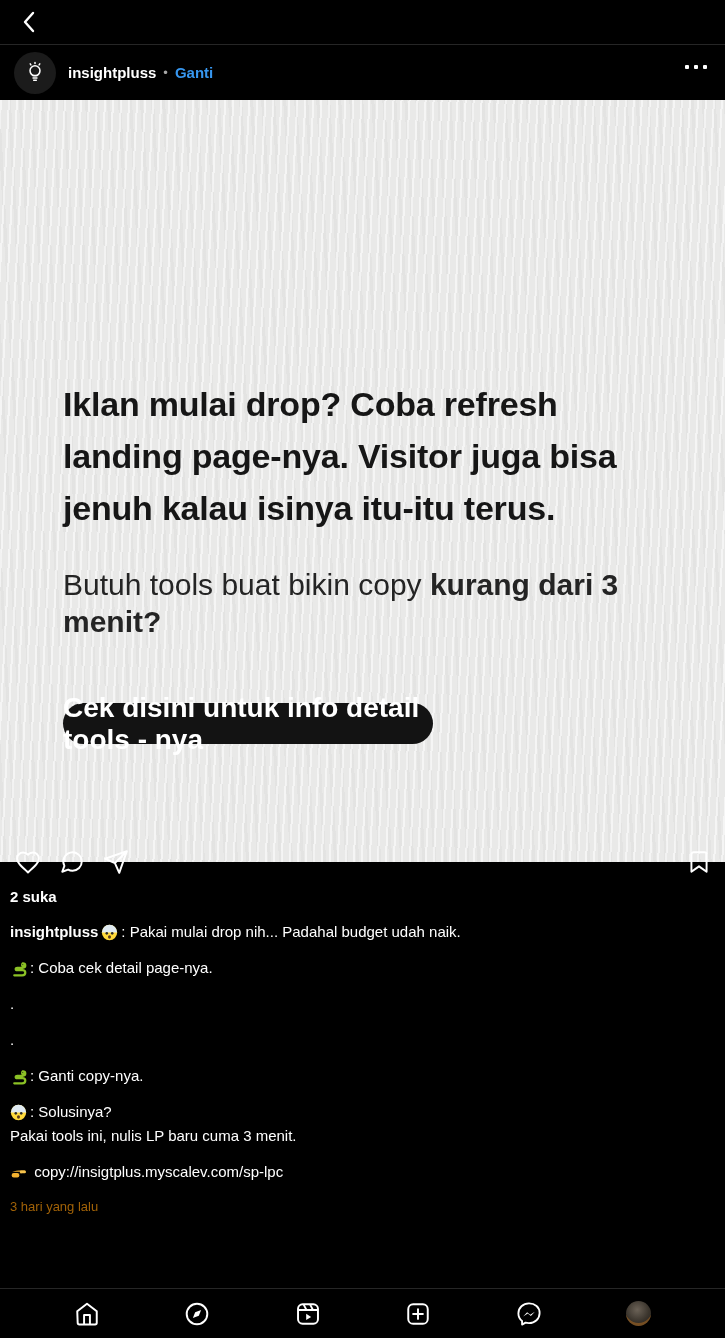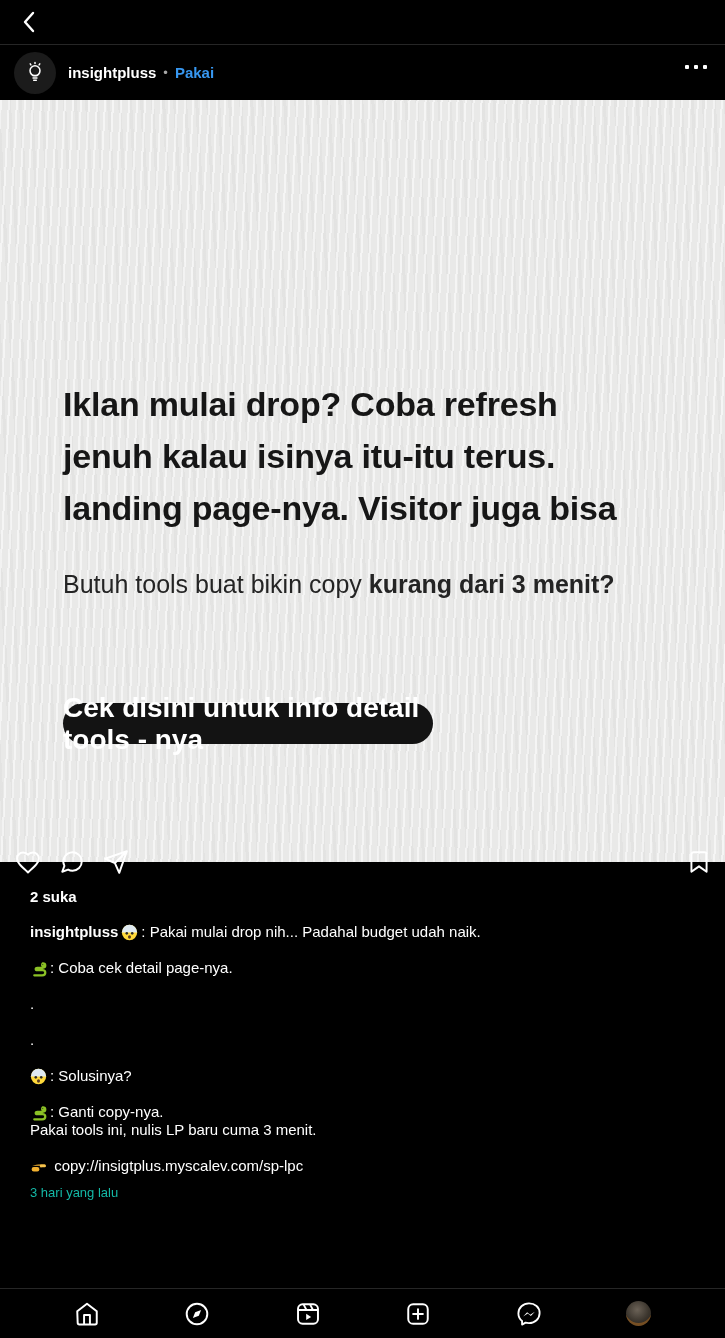--- a/index.html
+++ b/index.html
@@ -27,42 +27,42 @@
 
   
   .post-image{position:absolute;top:100px;left:0;width:725px;height:902px;overflow:hidden;
               background-color:#e9e9e8;
               background-image:
                 repeating-linear-gradient(93deg, rgba(255,255,255,.55) 0 2px, rgba(255,255,255,0) 2px 8px),
                 repeating-linear-gradient(87deg, rgba(120,120,118,.05) 0 3px, rgba(0,0,0,0) 3px 11px);}
   .headline{position:absolute;left:63px;top:278px;width:600px;color:#161616;
             font-size:34px;line-height:52px;font-weight:bold;letter-spacing:-.2px;}
   .subtext{position:absolute;left:63px;top:466px;width:600px;color:#242424;
-           font-size:25px;line-height:37px;}
+           font-size:30px;line-height:37px;}
   .subtext .l2{padding-left:6px;}
   .cta-pill{position:absolute;left:63px;top:603px;width:370px;height:41px;background:#131313;
             border-radius:21px;color:#fff;font-size:28px;font-weight:bold;display:flex;
             align-items:center;justify-content:center;cursor:pointer;}
   .headline-repeat{position:absolute;left:63px;top:750px;width:600px;color:#161616;
             font-size:34px;line-height:52px;font-weight:bold;letter-spacing:-.2px;}
 
   
   .action-row{position:absolute;top:849px;left:0;width:725px;height:26px;z-index:5;}
   .action-icon{position:absolute;width:26px;height:26px;}
 
   
   .caption-section{position:absolute;top:862px;left:0;width:725px;height:426px;background:#000;
-                   z-index:4;box-sizing:border-box;padding:26px 16px 0 30px;font-size:15px;}
+                   z-index:4;box-sizing:border-box;padding:26px 16px 0 10px;font-size:15px;}
   .likes{font-weight:bold;margin-bottom:8px;}
   .cap-line{margin-top:18px;line-height:18px;display:flex;align-items:center;gap:3px;
             white-space:pre-wrap;}
-  .cap-line.tight{margin-top:0;}
+  .cap-line.tight{margin-top:6px;}
   .cap-line b{font-weight:bold;}
   .emoji{display:inline-flex;width:17px;height:17px;flex:0 0 auto;}
-  .timestamp{margin-top:10px;color:#14b8a6;font-size:13px;}
+  .timestamp{margin-top:18px;color:#a16207;font-size:13px;}
 
   
   .bottom-nav{position:absolute;top:1288px;left:0;width:725px;height:50px;background:#000;
               border-top:1px solid #262626;display:flex;align-items:center;
               justify-content:space-between;box-sizing:border-box;padding:0 73px 0 74px;}
   .nav-item{width:26px;height:26px;cursor:pointer;display:flex;align-items:center;justify-content:center;}
   .nav-avatar{width:25px;height:25px;border-radius:50%;
               background:radial-gradient(circle at 45% 35%, #6b6257 0%, #3a342c 55%, #211d18 100%);
               box-shadow:inset 0 -4px 0 -1px rgba(200,120,30,.45);}
 </style>
@@ -84,34 +84,34 @@
       <g fill="none" stroke="#fff" stroke-width="1.4" stroke-linecap="round">
         <circle cx="12" cy="10" r="4.6"></circle>
         <path d="M10 14.4h4M10.2 16.6h3.6M10.8 18.6h2.4"></path>
         <path d="M12 2.2v1M7.6 3.6l.6.9M16.4 3.6l-.6.9"></path>
       </g>
     </svg>
   </div>
   <div class="header-line">
     <span class="username">insightpluss</span>
     <span class="dot-sep">•</span>
-    <span class="follow">Pakai</span>
+    <span class="follow">Ganti</span>
   </div>
   <div class="more-btn">
       <i></i>
       <i></i>
       <i></i>
     </div>
 </div>
 
 <div class="post-image">
   <div class="headline">
     <div>Iklan mulai drop? Coba refresh</div>
+    <div>landing page-nya. Visitor juga bisa</div>
     <div>jenuh kalau isinya itu-itu terus.</div>
-    <div>landing page-nya. Visitor juga bisa</div>
   </div>
   <div class="subtext">
     <div><span>Butuh tools buat bikin copy </span><b>kurang dari 3 menit?</b></div>
   </div>
   <div class="cta-pill">
     <span>Cek disini untuk info detail tools - nya</span>
   </div>
   <div class="headline-repeat">
     <div>Iklan mulai drop? Coba refresh</div>
 
@@ -152,31 +152,31 @@
             <ellipse cx="10" cy="15.3" rx="1.8" ry="2" fill="#5a3b22"></ellipse>
           </svg></span><span>: Pakai mulai drop nih... Padahal budget udah naik.</span></div>
       <div class="cap-line"><span class="emoji"><svg viewBox="0 0 20 20" width="17" height="17">
             <path d="M15 4c2 0 3 1.2 3 2.6 0 1.6-1.4 2.6-3.2 2.6H8.5c-1.1 0-1.8.6-1.8 1.4s.7 1.4 1.8 1.4h6c2 0 3.5 1.3 3.5 3 0 1.8-1.6 3-3.6 3H5" fill="none" stroke="#8bc125" stroke-width="2.6" stroke-linecap="round"></path>
             <circle cx="15.5" cy="5.8" r="2.6" fill="#8bc125"></circle>
             <circle cx="15" cy="5.2" r=".6" fill="#222"></circle>
           </svg></span><span>: Coba cek detail page-nya.</span></div>
       <div class="cap-line"><span>.</span></div>
       <div class="cap-line"><span>.</span></div>
       <div class="cap-line"><span class="emoji"><svg viewBox="0 0 20 20" width="17" height="17">
+            <path d="M15 4c2 0 3 1.2 3 2.6 0 1.6-1.4 2.6-3.2 2.6H8.5c-1.1 0-1.8.6-1.8 1.4s.7 1.4 1.8 1.4h6c2 0 3.5 1.3 3.5 3 0 1.8-1.6 3-3.6 3H5" fill="none" stroke="#8bc125" stroke-width="2.6" stroke-linecap="round"></path>
+            <circle cx="15.5" cy="5.8" r="2.6" fill="#8bc125"></circle>
+            <circle cx="15" cy="5.2" r=".6" fill="#222"></circle>
+          </svg></span><span>: Ganti copy-nya.</span></div>
+      <div class="cap-line"><span class="emoji"><svg viewBox="0 0 20 20" width="17" height="17">
             <circle cx="10" cy="10" r="9" fill="#ffd93b"></circle>
             <path d="M1 10a9 9 0 0 1 18 0z" fill="#dfeaf2"></path>
             <circle cx="6.8" cy="11" r="1.5" fill="#2b2b2b"></circle>
             <circle cx="13.2" cy="11" r="1.5" fill="#2b2b2b"></circle>
             <ellipse cx="10" cy="15.3" rx="1.8" ry="2" fill="#5a3b22"></ellipse>
           </svg></span><span>: Solusinya?</span></div>
-      <div class="cap-line"><span class="emoji"><svg viewBox="0 0 20 20" width="17" height="17">
-            <path d="M15 4c2 0 3 1.2 3 2.6 0 1.6-1.4 2.6-3.2 2.6H8.5c-1.1 0-1.8.6-1.8 1.4s.7 1.4 1.8 1.4h6c2 0 3.5 1.3 3.5 3 0 1.8-1.6 3-3.6 3H5" fill="none" stroke="#8bc125" stroke-width="2.6" stroke-linecap="round"></path>
-            <circle cx="15.5" cy="5.8" r="2.6" fill="#8bc125"></circle>
-            <circle cx="15" cy="5.2" r=".6" fill="#222"></circle>
-          </svg></span><span>: Ganti copy-nya.</span></div>
       <div class="cap-line tight"><span>Pakai tools ini, nulis LP baru cuma 3 menit.</span></div>
       <div class="cap-line"><span class="emoji"><svg viewBox="0 0 20 20" width="17" height="17">
             <path d="M2.5 9.2h10.5c.9 0 .9 2 0 2H7.5c3 0 7-.4 9.5-.9 1.3-.3 1.6-2.5-.3-2.6-2.6-.2-6.2-.2-9.2.1" fill="#f3b130"></path>
             <rect x="2" y="10.6" width="9" height="5.2" rx="2.4" fill="#f3b130"></rect>
             <rect x="11.5" y="7.7" width="7.3" height="3.2" rx="1.6" fill="#f6c34d"></rect>
           </svg></span><span> copy://insigtplus.myscalev.com/sp-lpc</span></div>
     </div>
   <div class="timestamp">3 hari yang lalu</div>
 </div>
 

